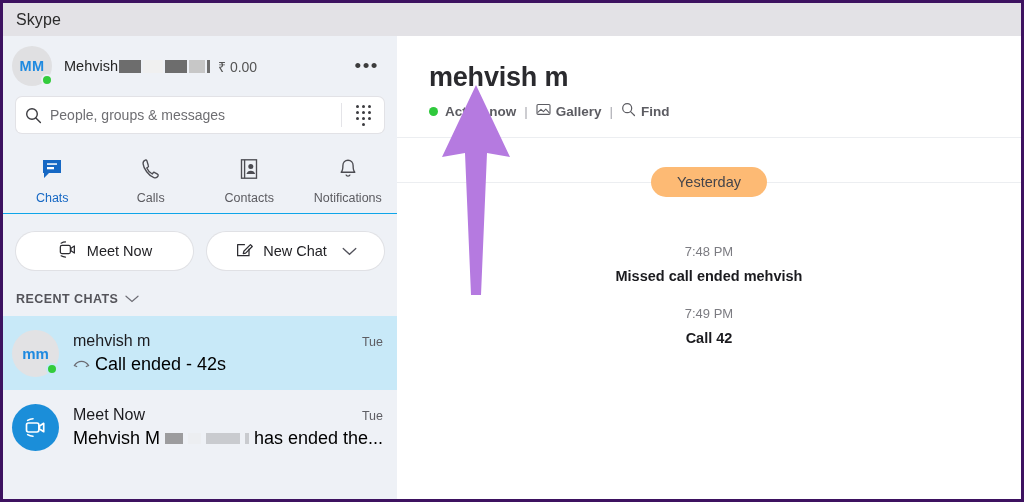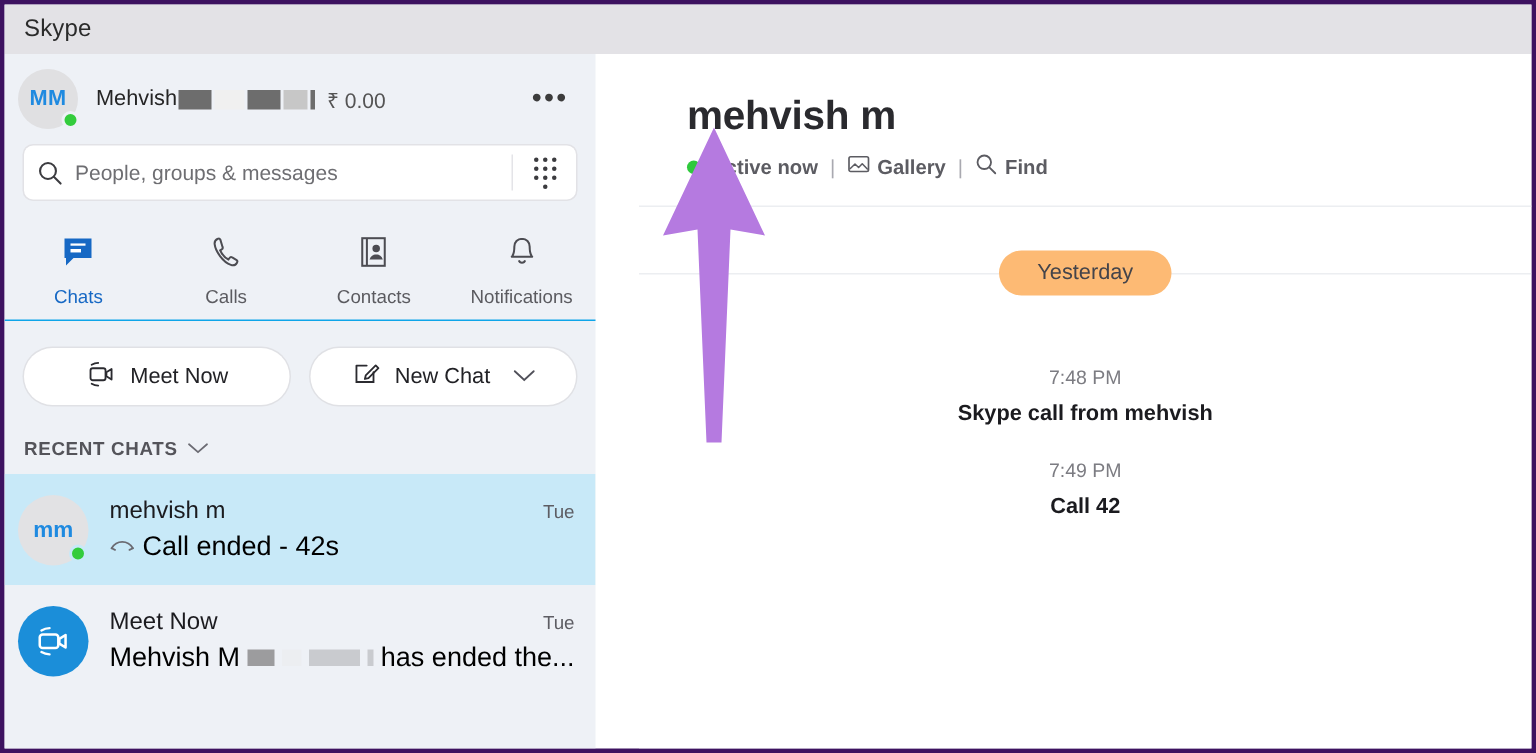--- a/index.html
+++ b/index.html
@@ -25,21 +25,21 @@
     align-items: center;
     padding-left: 13px;
   }
   .titlebar .app-title {
     font-size: 16px;
     color: #2b2b2b;
     letter-spacing: .1px;
   }
 
   
-  .body-split { display: flex; height: 463px; gap: 29px; }
+  .body-split { display: flex; height: 463px; }
 
   
   .sidebar {
     width: 394px;
     background: #eef1f6;
     display: flex;
     flex-direction: column;
     flex: none;
     position: relative;
   }
@@ -438,21 +438,21 @@
         </div>
       </div>
 
       <div class="msg-area">
         <div class="day-divider">
           <span class="day-chip">Yesterday</span>
         </div>
 
         <div class="msg-block">
           <div class="msg-time">7:48 PM</div>
-          <div class="msg-event">Skype call from mehvish</div>
+          <div class="msg-event">Missed call ended mehvish</div>
         </div>
 
         <div class="msg-block clipped">
           <div class="msg-time">7:49 PM</div>
           <div class="msg-event">Call 42</div>
         </div>
       </div>
     </div>
   </div>
 

